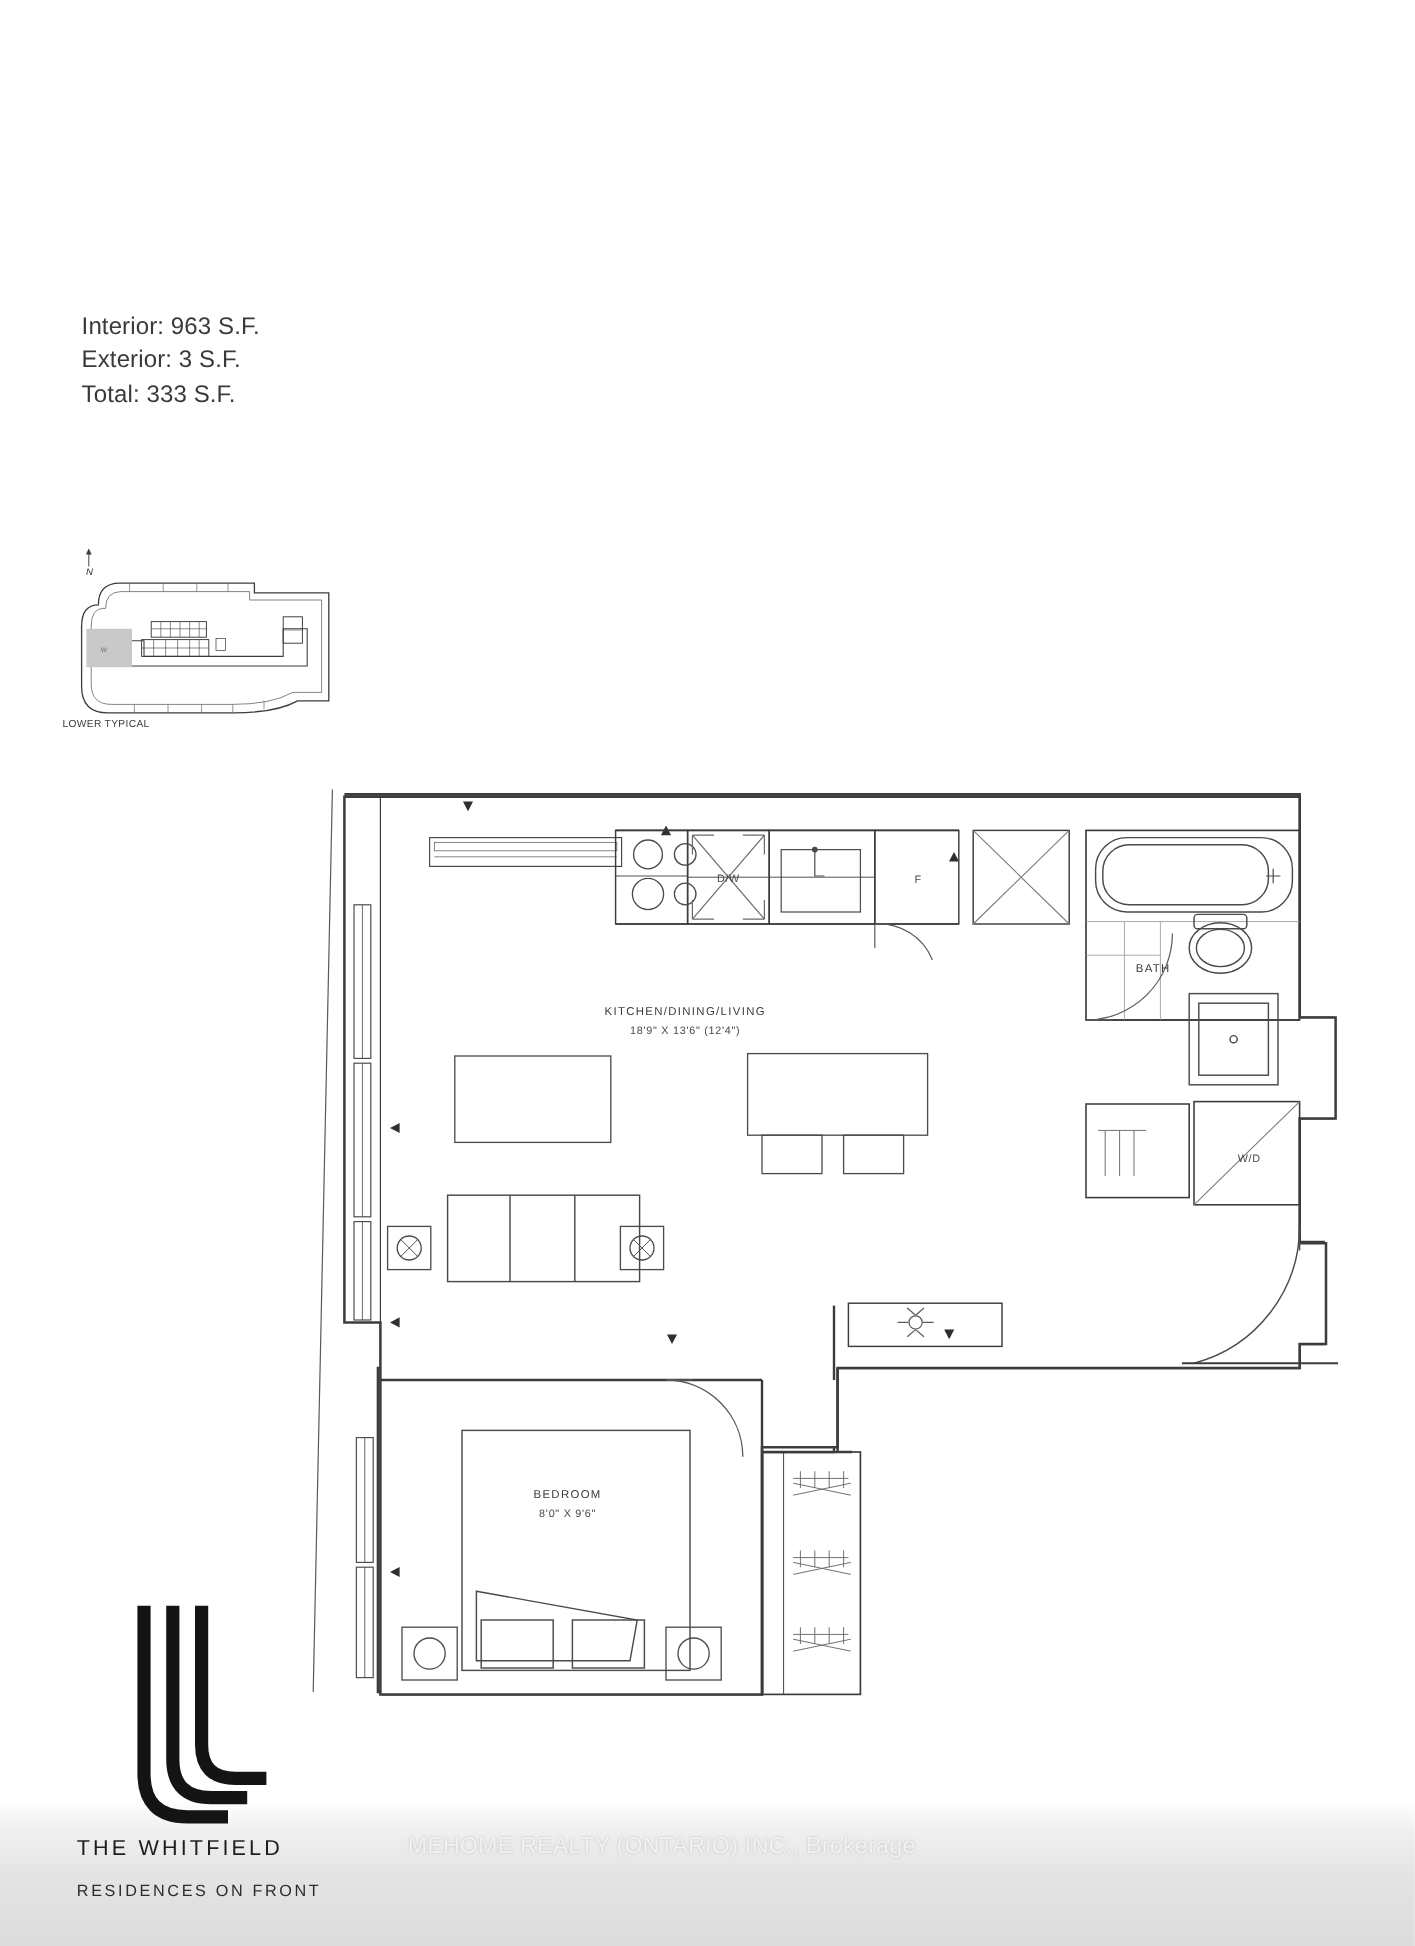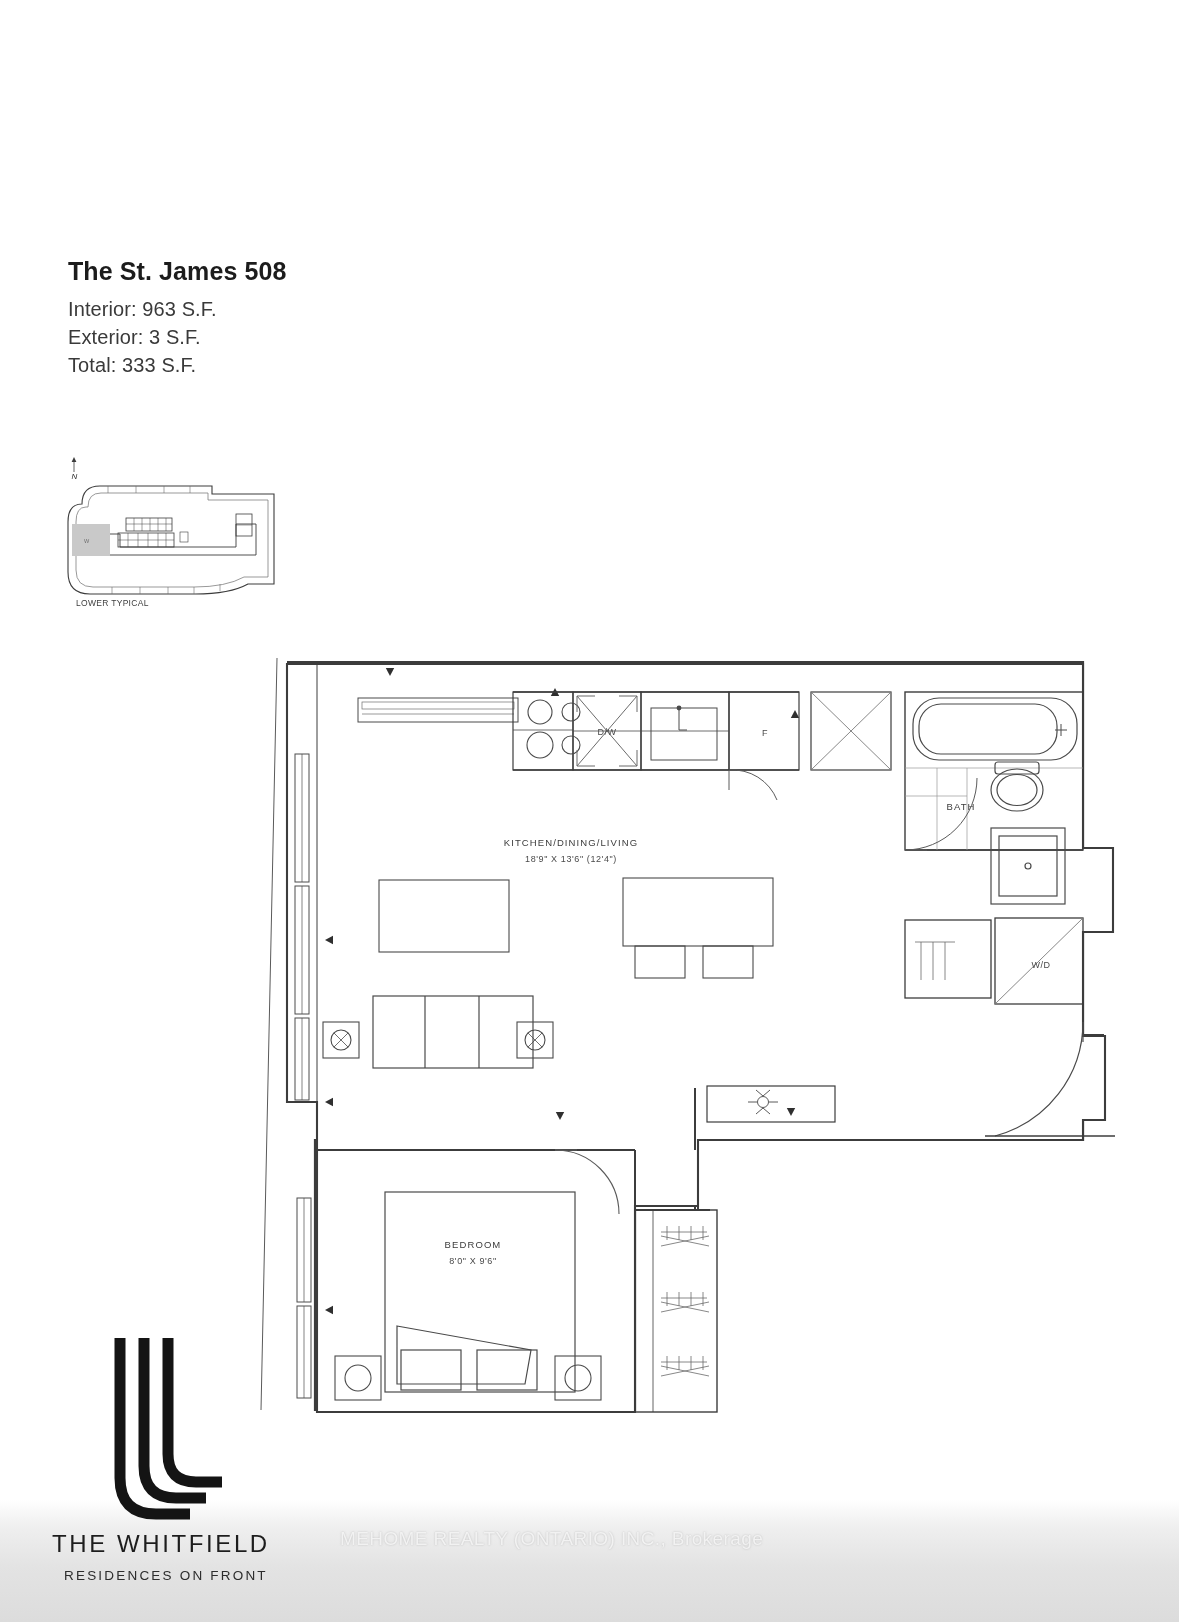--- a/index.html
+++ b/index.html
@@ -20,21 +20,21 @@
   }
   .spec-line {
     font-size:20px; color:#3a3a3a; line-height:1.42;
     letter-spacing:0.1px; font-weight:400;
   }
 
   
   #key-plan { position:absolute; left:60px; top:452px; width:230px; height:160px; }
   #key-plan svg { display:block; }
   #key-plan-caption {
-    position:absolute; left:76px; top:598px;
+    position:absolute; left:52px; top:598px;
     font-size:8.5px; letter-spacing:0.3px; color:#3d3d3d;
     font-family:"Liberation Sans", sans-serif;
     text-align:right;
   }
 
   
   #floor-plan { position:absolute; left:255px; top:650px; width:880px; height:790px; }
   #floor-plan svg { display:block; }
 
   .roomlabel {
@@ -53,43 +53,42 @@
     text-anchor:middle;
   }
 
   
   #footer-gradient {
     position:absolute; left:0; top:1500px; width:1179px; height:122px;
     background:linear-gradient(to bottom,#ffffff 0%,#efefef 22%,#e3e3e3 55%,#dcdcdc 100%);
   }
   #brand-logo { position:absolute; left:110px; top:1338px; width:130px; height:190px; }
   #brand-name {
-    position:absolute; left:52px; top:1530px;
-    font-size:24px; letter-spacing:2.6px; color:#1d1d1d;
+    position:absolute; left:64px; top:1530px;
+    font-size:18px; letter-spacing:2.6px; color:#1d1d1d;
     font-weight:400; font-family:"Liberation Sans", sans-serif;
   }
   #brand-sub {
     position:absolute; left:64px; top:1568px;
     font-size:13.5px; letter-spacing:2.2px; color:#2c2c2c;
     font-family:Liberation Sans, sans-serif;
   }
   #watermark {
     position:absolute; left:340px; top:1528px;
     font-size:19px; letter-spacing:0.4px;
     color:#f2f2f2;
     font-family:"Liberation Sans", sans-serif;
     text-shadow:0 0 2px rgba(150,150,150,.55);
     white-space:nowrap;
   }
 </style>
 </head>
 <body>
 
 <div id="title-block">
-  <div id="plan-title">The St. James 508</div>
   <div class="spec-line">Interior: 963 S.F.</div>
   <div class="spec-line">Exterior: 3 S.F.</div>
   <div class="spec-line">Total: 333 S.F.</div>
 </div>
 
 <div id="key-plan">
   <svg width="230" height="160" viewBox="0 0 230 160">
 
     <g>
       <path d="M14 20 L14 7" stroke="#3c3c3c" stroke-width="0.8" fill="none"></path>

